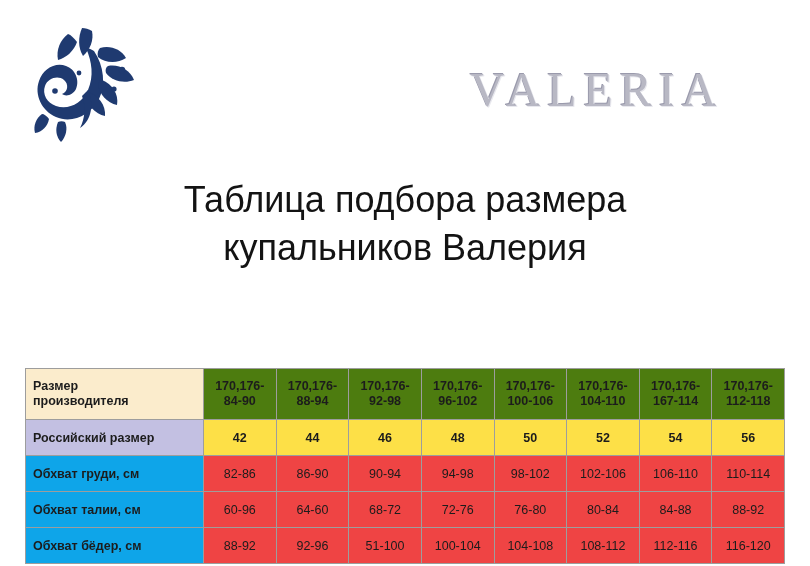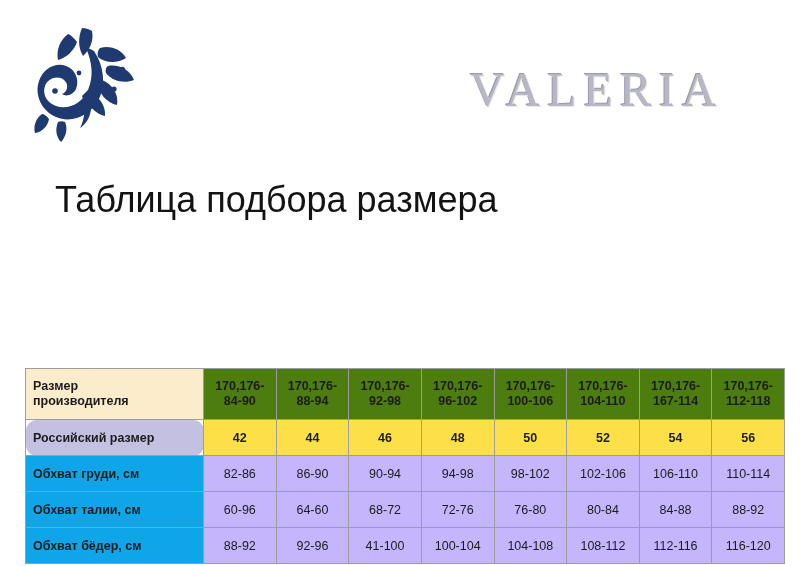--- a/index.html
+++ b/index.html
@@ -37,21 +37,21 @@
     letter-spacing: 7px;
     color: #b8b8c4;
     text-shadow: 1px 1px 0 #e8e8ee, -1px -1px 0 #9a9aac;
     white-space: nowrap;
   }
 
   
   .title {
     margin: 16px auto 0 auto;
     width: 700px;
-    text-align: left;
+    text-align: center;
     font-size: 36px;
     line-height: 48px;
     font-weight: 400;
     color: #131313;
   }
   .title-line {
     display: block;
   }
 
   
@@ -93,25 +93,24 @@
   }
   .two-line span { display: block; }
   
   tr.r-rus td {
     background: #fde047;
     font-weight: bold;
     height: 27px;
   }
   tr.r-rus td.row-header {
     background: #c3c0e2;
-    border-radius: 11px;
   }
   
   tr.r-meas td {
-    background: #c4b5fd;
+    background: #ef4444;
     height: 27px;
   }
   tr.r-meas td.row-header {
     background: #0ea5e9;
   }
 </style>
 </head>
 <body>
 
 <div class="header">
@@ -141,20 +140,21 @@
         <path d="M66 72 C72 86 70 102 58 110 C63 101 64 88 60 78 Z"></path>
       </g>
     </svg>
   </div>
 
   <div class="brand-name">VALERIA</div>
 </div>
 
 <div class="title">
   <span class="title-line">Таблица подбора размера</span>
+  <span class="title-line">купальников Валерия</span>
 </div>
 
 <div class="table-wrap">
   <table class="size-table">
     <tbody>
       <tr class="r-manuf">
         <td class="row-header two-line">
           <span>Размер</span>
           <span>производителя</span>
         </td>
@@ -225,21 +225,21 @@
         <td>76-80</td>
         <td>80-84</td>
         <td>84-88</td>
         <td>88-92</td>
       </tr>
 
       <tr class="r-meas">
         <td class="row-header">Обхват бёдер, см</td>
         <td>88-92</td>
         <td>92-96</td>
-        <td>41-100</td>
+        <td>51-100</td>
         <td>100-104</td>
         <td>104-108</td>
         <td>108-112</td>
         <td>112-116</td>
         <td>116-120</td>
       </tr>
     </tbody>
   </table>
 </div>
 

